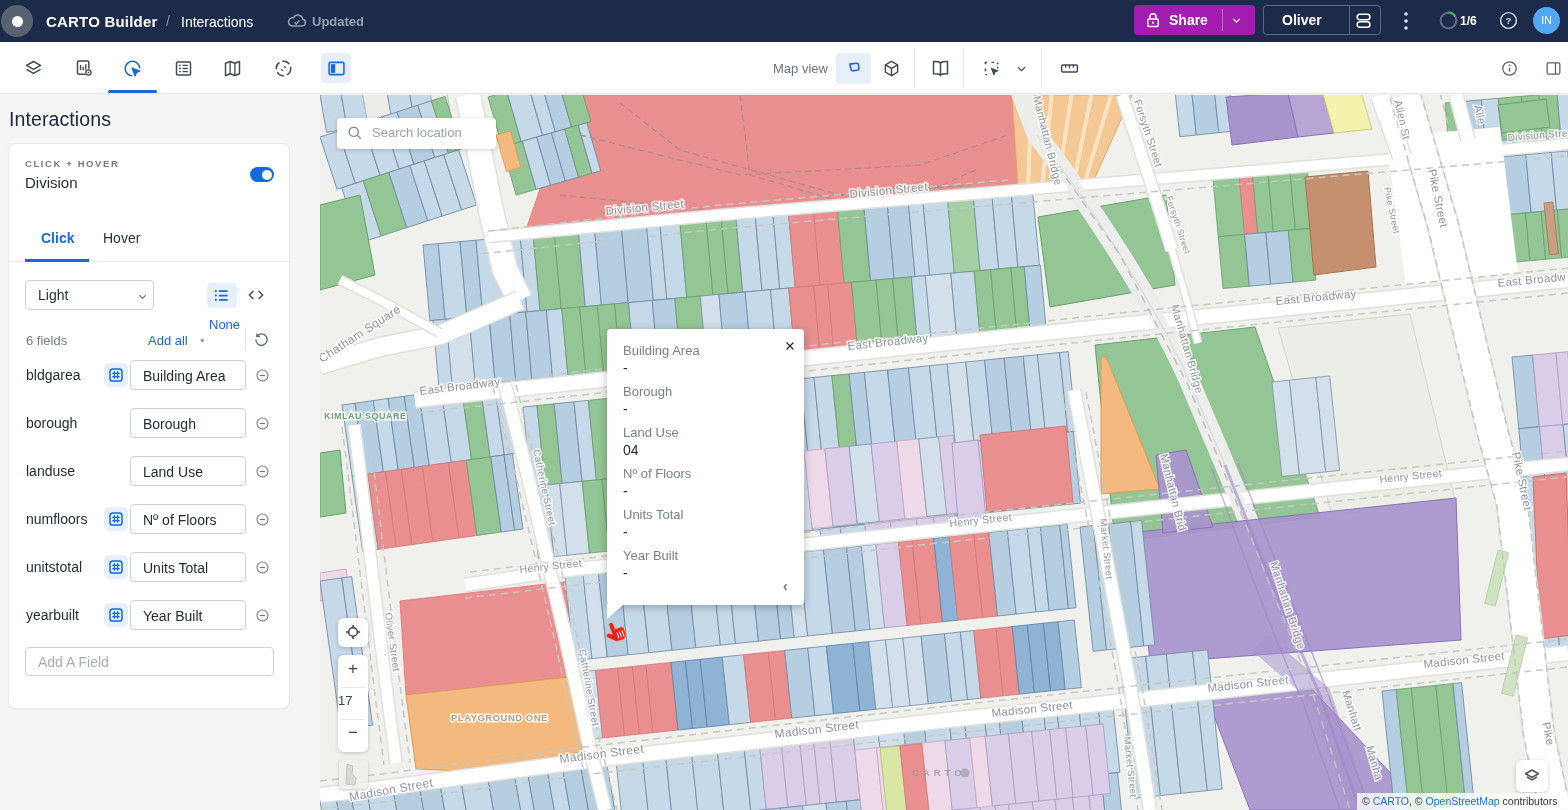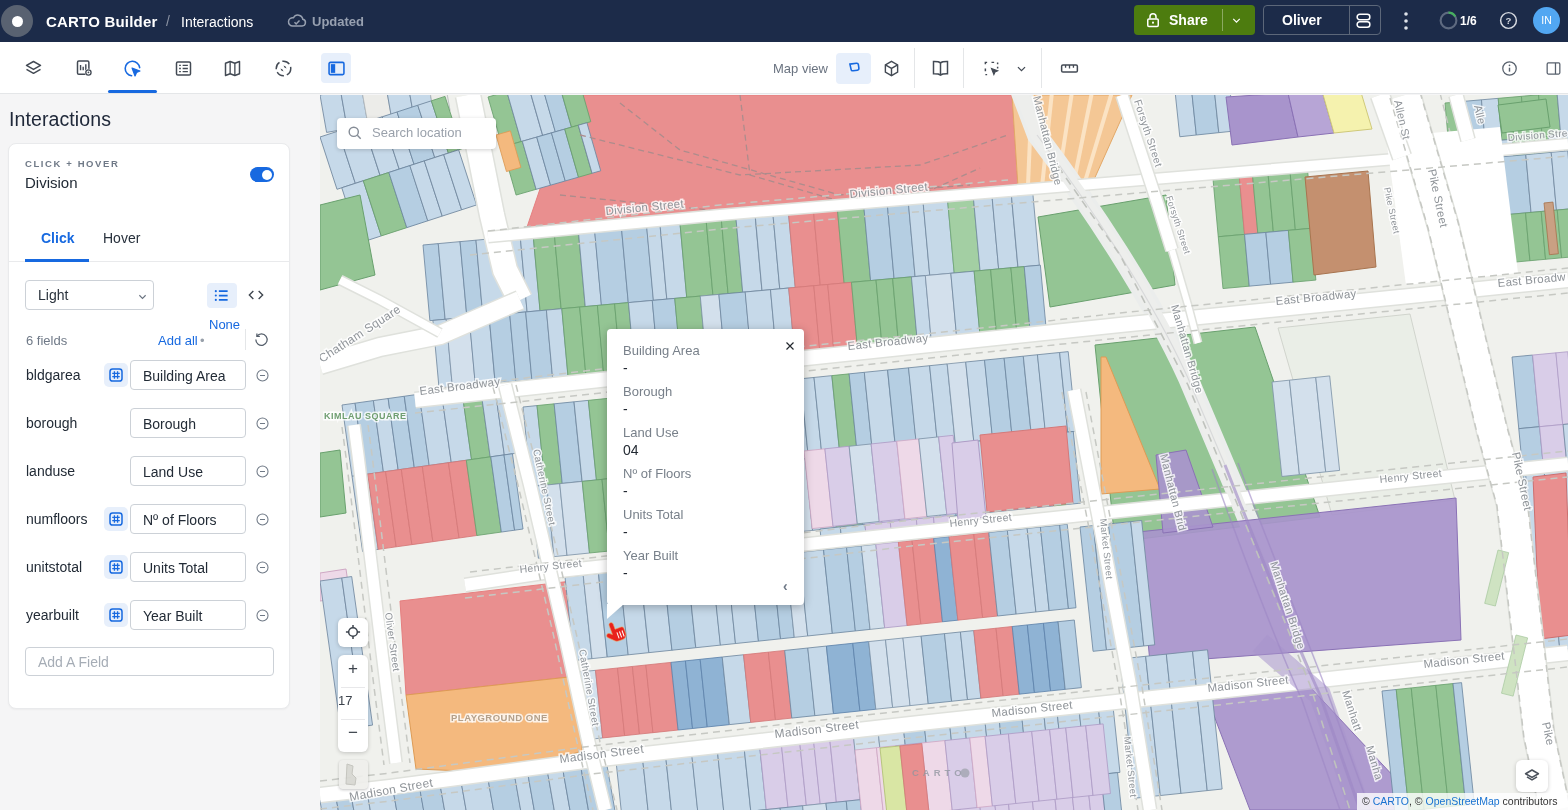--- a/index.html
+++ b/index.html
@@ -2,21 +2,21 @@
 <html><head><meta charset="utf-8"><style>
 *{margin:0;padding:0;box-sizing:border-box}
 html,body{width:1568px;height:810px;overflow:hidden;font-family:"Liberation Sans",sans-serif;background:#f5f5f6}
 .topbar{position:absolute;left:0;top:0;width:1568px;height:42px;background:#1c2b49;color:#fff}
 .logo{position:absolute;left:1px;top:5px;width:32px;height:32px;border-radius:50%;background:#596271}
 .logo:after{content:"";position:absolute;left:10.5px;top:10.5px;width:11px;height:11px;border-radius:50%;background:#fff}
 .bctitle{position:absolute;left:46px;top:13px;font-size:15px;font-weight:bold;letter-spacing:.2px}
 .bcsep{position:absolute;left:166px;top:13px;font-size:14px;color:#8b93a3}
 .bcsub{position:absolute;left:181px;top:14px;font-size:14px}
 .updated{position:absolute;left:312px;top:14px;font-size:13px;color:#97a0b0;font-weight:bold}
-.sharebtn{position:absolute;left:1134px;top:5px;width:121px;height:30px;background:#4d7c0f;border-radius:4px;color:#fff}
+.sharebtn{position:absolute;left:1134px;top:5px;width:121px;height:30px;background:#a21caf;border-radius:4px;color:#fff}
 .sharebtn .txt{position:absolute;left:35px;top:7px;font-size:14px;font-weight:bold}
 .sharebtn .div{position:absolute;left:88px;top:4px;width:1px;height:22px;background:rgba(255,255,255,.35)}
 .prevbtn{position:absolute;left:1263px;top:5px;width:118px;height:30px;border:1px solid #5c6779;border-radius:4px;color:#fff}
 .prevbtn .txt{position:absolute;left:18px;top:6px;font-size:14px;font-weight:bold}
 .prevbtn .div{position:absolute;left:85px;top:0px;width:1px;height:28px;background:#5c6779}
 .avatar{position:absolute;left:1533px;top:7px;width:27px;height:27px;border-radius:50%;background:#52a7f2;color:#fff;font-size:10.5px;font-weight:normal;text-align:center;line-height:27px}
 .prognum{position:absolute;left:1460px;top:14px;font-size:12px;color:#fff;font-weight:bold}
 .toolbar{position:absolute;left:0;top:42px;width:1568px;height:52px;background:#fff;border-bottom:1px solid #e4e6e8}
 .tbactive{position:absolute;left:108px;top:48px;width:49px;height:3px;background:#1769e0;border-radius:2px}
 .tbbg{position:absolute;left:321px;top:11px;width:30px;height:30px;background:#e7effb;border-radius:4px}
@@ -31,21 +31,21 @@
 .toggle{position:absolute;left:250px;top:167px;width:24px;height:15px;border-radius:8px;background:#1769e0}
 .toggle:after{content:"";position:absolute;right:2.5px;top:2.5px;width:10px;height:10px;border-radius:50%;background:#fff}
 .tabclick{position:absolute;left:41px;top:230px;font-size:14px;font-weight:bold;color:#1769e0}
 .tabhover{position:absolute;left:103px;top:230px;font-size:14px;font-weight:normal;color:#27303c}
 .tabline{position:absolute;left:9px;top:261px;width:280px;height:1px;background:#e9eaec}
 .tabul{position:absolute;left:25px;top:259px;width:64px;height:3px;background:#1769e0}
 .sel{position:absolute;left:25px;top:280px;width:129px;height:30px;border:1px solid #ccd1d7;border-radius:4px;background:#fff}
 .sel .t{position:absolute;left:12px;top:6px;font-size:14px;color:#2a323c}
 .listbtn{position:absolute;left:207px;top:283px;width:30px;height:25px;background:#e7effb;border-radius:4px}
 .fcount{position:absolute;left:26px;top:333px;font-size:13px;color:#6f7987}
-.addall{position:absolute;left:158px;top:333px;font-size:13px;color:#1769e0}
+.addall{position:absolute;left:148px;top:333px;font-size:13px;color:#1769e0}
 .dot{position:absolute;left:200px;top:333px;font-size:13px;color:#98a0aa}
 .noneb{position:absolute;left:209px;top:317px;font-size:13px;color:#1769e0}
 .vdiv{position:absolute;left:245px;top:329px;width:1px;height:21px;background:#e4e6e8}
 .frow .lbl{position:absolute;left:26px;font-size:14px;color:#222b36}
 .hashbg{position:absolute;left:104px;width:24px;height:24px;background:#e7effb;border-radius:5px}
 .finput{position:absolute;left:130px;width:116px;height:30px;border:1px solid #ccd1d7;border-radius:4px;background:#fff}
 .finput .t{position:absolute;left:12px;top:7px;font-size:14px;color:#222b36}
 .addfield{position:absolute;left:25px;top:647px;width:249px;height:29px;border:1px solid #ccd1d7;border-radius:4px;background:#fff}
 .addfield .t{position:absolute;left:12px;top:6px;font-size:14px;color:#a6adb6}
 .mapwrap{position:absolute;left:320px;top:95px;width:1248px;height:715px;overflow:hidden}

